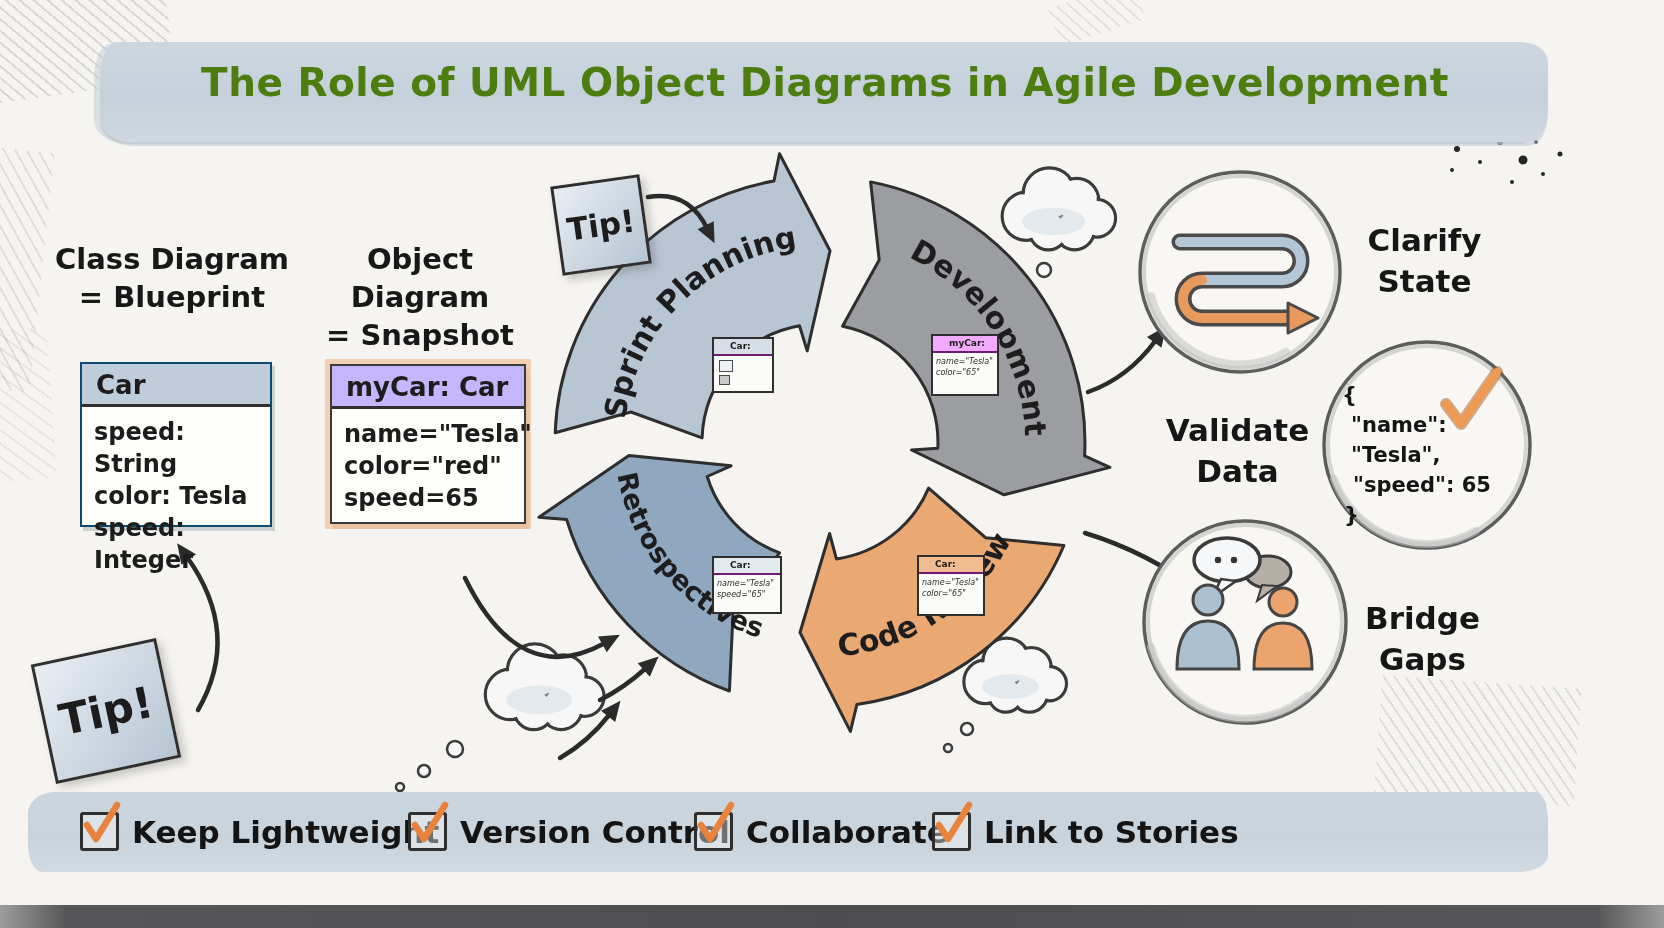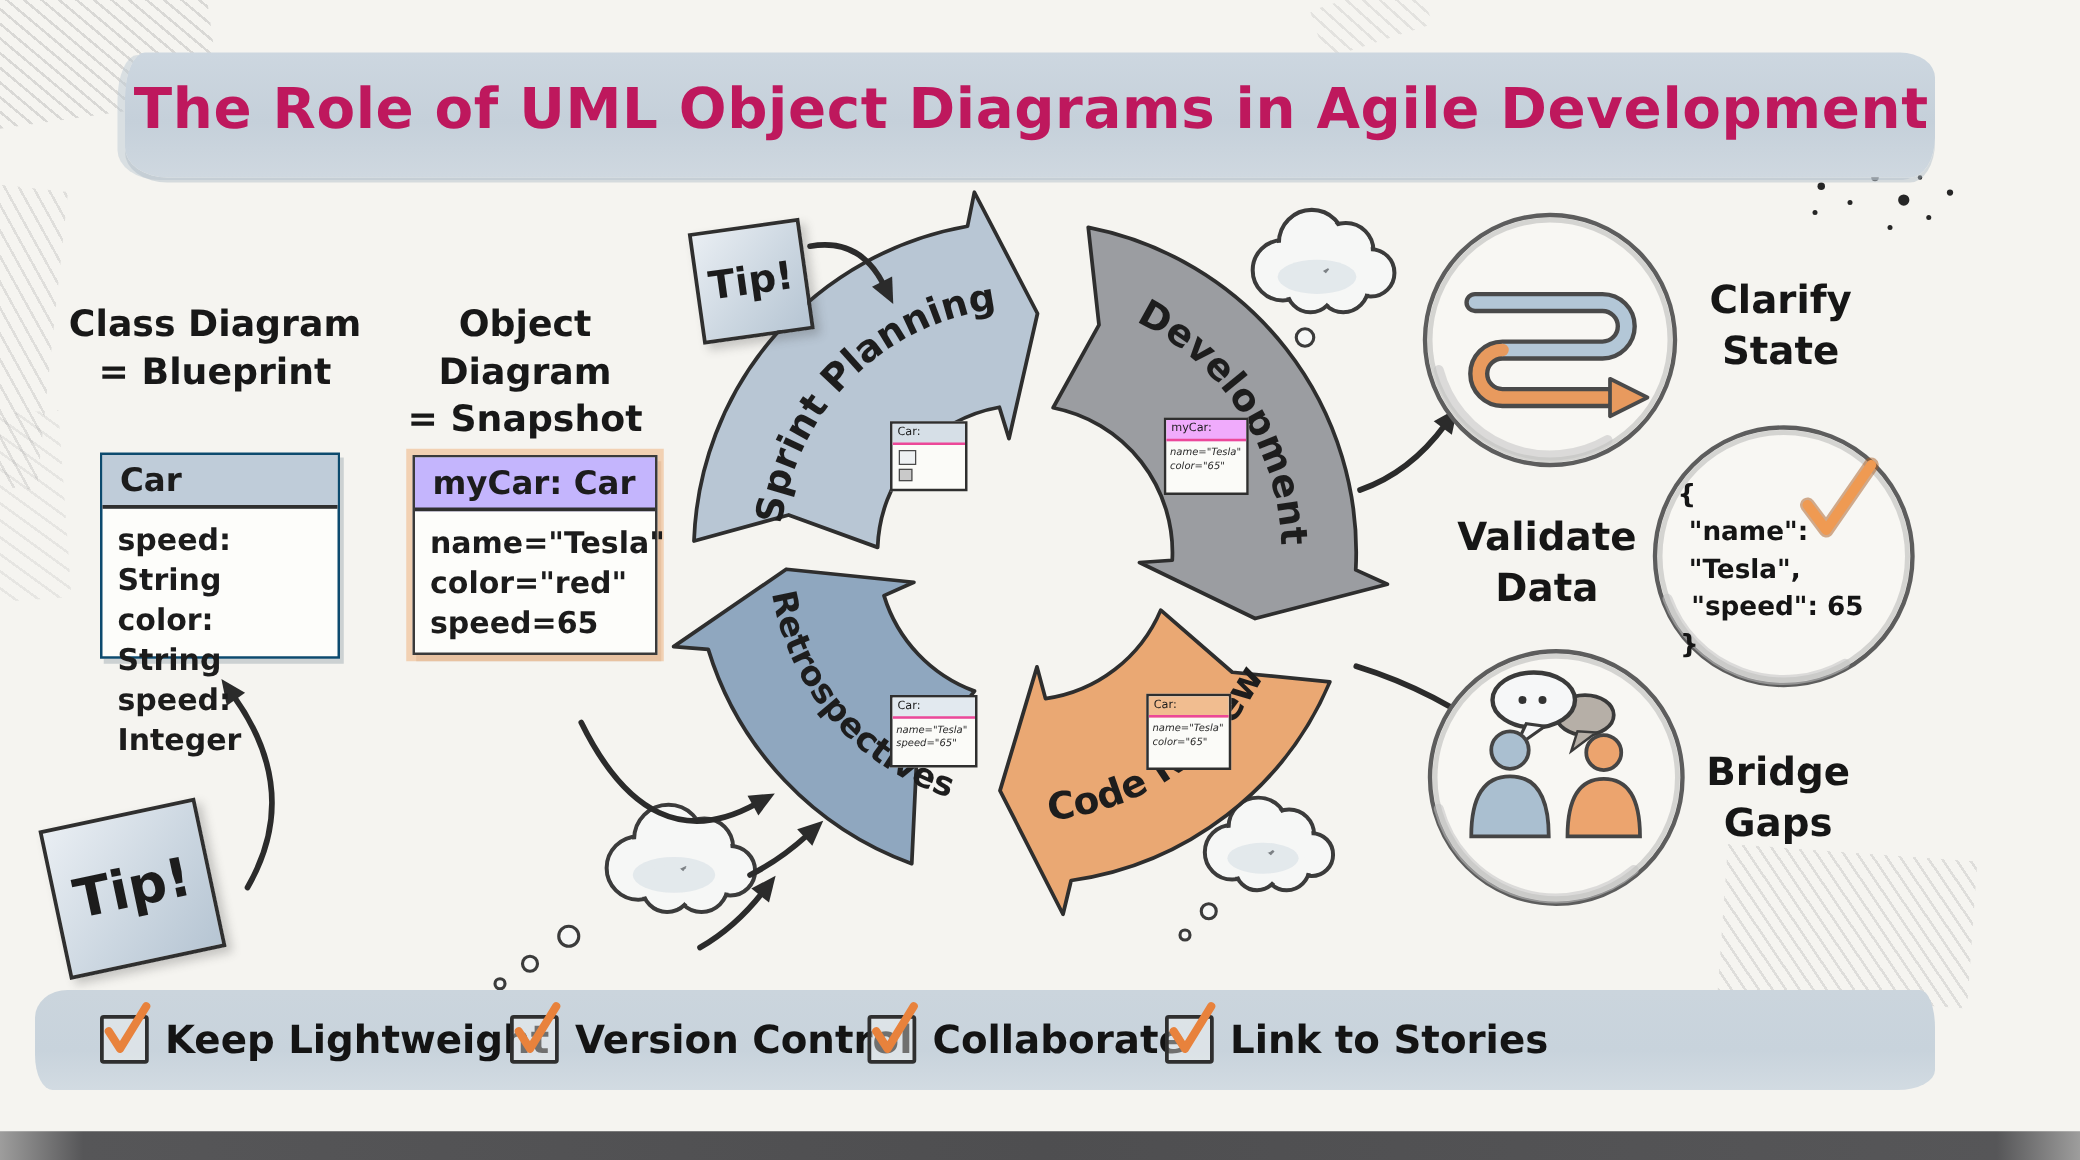--- a/index.html
+++ b/index.html
@@ -20,21 +20,21 @@
         background:repeating-linear-gradient(52deg,rgba(115,115,118,.22) 0 2px,transparent 2px 9px);}
   .h-tr{left:1052px;top:-6px;width:90px;height:40px;transform:rotate(-18deg);
         background:repeating-linear-gradient(60deg,rgba(120,120,122,.18) 0 2px,transparent 2px 9px);}
 
   
   .title-band{left:100px;top:42px;width:1448px;height:100px;
         background:linear-gradient(180deg,#cdd7e0 0%,#c5d0da 55%,#cfd8e0 100%);
         border-radius:16px 28px 20px 34px/36px 20px 32px 24px;
         box-shadow:0 4px 0 rgba(173,186,198,.45), -6px 2px 0 rgba(190,201,212,.5);}
   .main-title{left:105px;top:60px;width:1440px;text-align:center;
-        font-size:45px;font-weight:700;letter-spacing:.5px;color:#be185d;}
+        font-size:39px;font-weight:700;letter-spacing:.5px;color:#4d7c0f;}
 
   
   .panel-heading{width:250px;text-align:center;font-size:29px;font-weight:700;line-height:38px;color:#181818;}
   .uml-box{background:#fdfdfa;border:2px solid #0c4a6e;box-shadow:3px 4px 0 rgba(130,142,154,.35);}
   .uml-box .hd{border-bottom:3px solid #2f2f2f;font-size:26px;font-weight:700;
         padding:6px 0 4px 14px;}
   .uml-box .bd{padding:9px 12px;font-size:24px;font-weight:700;line-height:32px;}
   .class-box{left:80px;top:362px;width:188px;height:161px;}
   .class-box .hd{background:#bfccd9;}
   .object-box{left:330px;top:364px;width:192px;height:156px;border-color:#3a3a3a;
@@ -43,22 +43,22 @@
 
   
   .tip{display:flex;align-items:center;justify-content:center;border:3px solid #2f2f2f;
         background:linear-gradient(135deg,#e9eef3 0%,#ccd7e1 55%,#b6c5d3 100%);
         font-weight:700;box-shadow:4px 5px 8px rgba(60,60,60,.25);}
   .tip-top{left:556px;top:180px;width:84px;height:84px;transform:rotate(-8deg);font-size:31px;}
   .tip-bottom{left:42px;top:650px;width:122px;height:116px;transform:rotate(-12deg);font-size:43px;}
 
   
   .mini-card{background:#fbfbf8;border:2px solid #2f2f2f;overflow:hidden;}
-  .mini-card .mhd{border-bottom:2px solid #ec4899;font-size:9px;font-weight:400;
-        line-height:13px;padding:1px 4px;white-space:nowrap;}
+  .mini-card .mhd{border-bottom:2px solid #701a75;font-size:9px;font-weight:700;
+        line-height:13px;padding:1px 16px;white-space:nowrap;}
   .mini-card .mln{font-size:8px;line-height:11px;padding:0 3px;color:#2a2a2a;white-space:nowrap;
         font-style:italic;}
   .mc-sprint{left:712px;top:337px;width:58px;height:52px;}
   .mc-sprint .mhd{background:#d6dfe7;}
   .mc-dev{left:931px;top:334px;width:64px;height:58px;}
   .mc-dev .mhd{background:#f0abfc;}
   .mc-retro{left:712px;top:556px;width:66px;height:54px;}
   .mc-retro .mhd{background:#e2e9ef;}
   .mc-review{left:917px;top:555px;width:64px;height:57px;}
   .mc-review .mhd{background:#f1bd90;}
@@ -250,21 +250,21 @@
   <div class="abs main-title">The Role of UML Object Diagrams in Agile Development</div>
 
   <div class="abs panel-heading" style="left:47px;top:240px;">
     <div>Class Diagram</div>
     <div>= Blueprint</div>
   </div>
   <div class="abs uml-box class-box">
     <div class="hd">Car</div>
     <div class="bd">
       <div>speed: String</div>
-      <div>color: String</div>
+      <div>color: Tesla</div>
       <div>speed: Integer</div>
     </div>
   </div>
 
   <div class="abs panel-heading" style="left:295px;top:240px;">
     <div>Object Diagram</div>
     <div>= Snapshot</div>
   </div>
   <div class="abs uml-box object-box">
     <div class="hd">myCar: Car</div>

